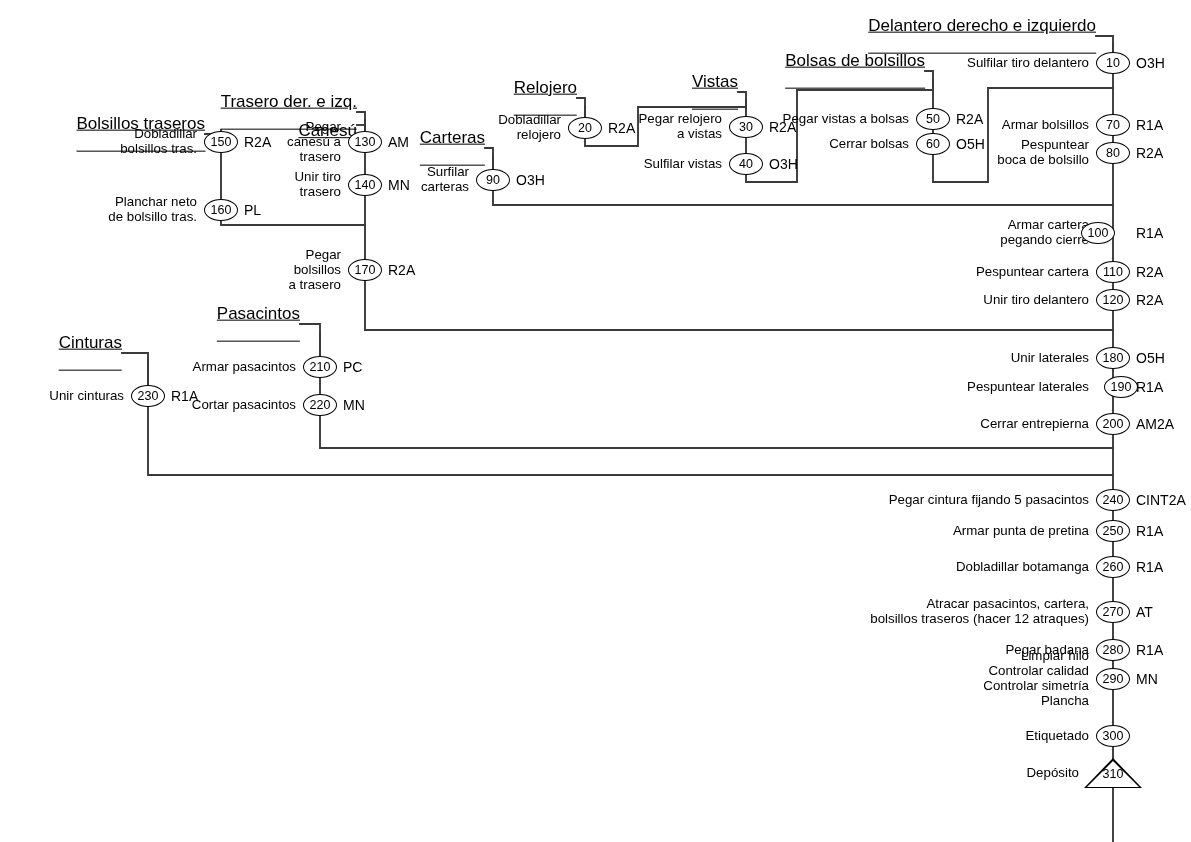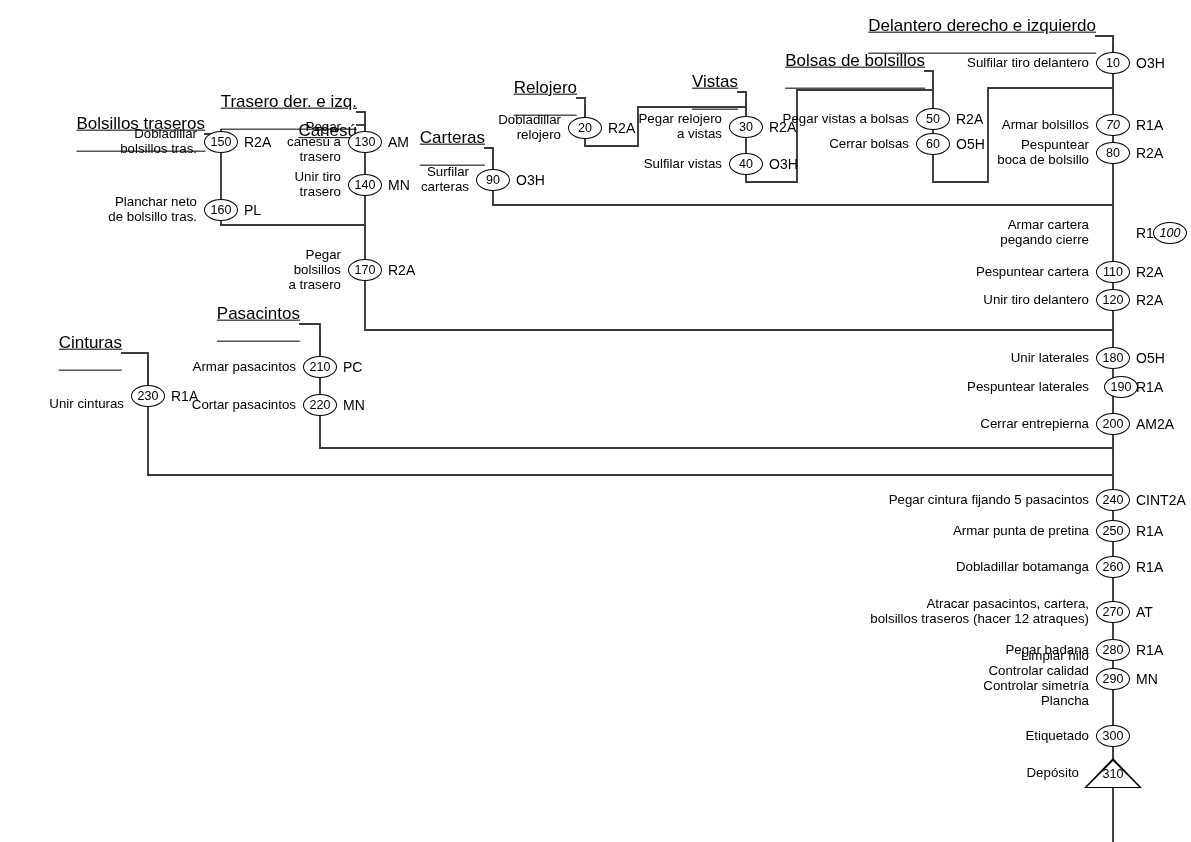--- a/index.html
+++ b/index.html
@@ -64,21 +64,21 @@
       <div class="hdr plain" style="left: 357px; top: 124px; margin-top: 16px;">Canesú</div>
       <div class="hdr" style="left: 205px; top: 133px;">Bolsillos traseros</div>
       <div class="hdr" style="left: 300px; top: 323px;">Pasacintos</div>
       <div class="hdr" style="left: 122px; top: 352px;">Cinturas</div>
       <div class="lbl r" style="left: 1089px; top: 63px;">Sulfilar tiro delantero</div>
       <div class="op" style="left: 1113px; top: 63px;">
         <span class="num">10</span>
       </div>
       <div class="mach" style="left: 1136px; top: 63px;">O3H</div>
       <div class="lbl r" style="left: 1089px; top: 125px;">Armar bolsillos</div>
-      <div class="op" style="left: 1113px; top: 125px; font-style: italic;">
+      <div class="op" style="left: 1113px; top: 125px;">
         <span class="num">70</span>
       </div>
       <div class="mach" style="left: 1136px; top: 125px;">R1A</div>
       <div class="lbl r" style="left: 1089px; top: 153px;">Pespuntear
 boca de bolsillo</div>
       <div class="op" style="left: 1113px; top: 153px;">
         <span class="num">80</span>
       </div>
       <div class="mach" style="left: 1136px; top: 153px;">R2A</div>
       <div class="lbl r" style="left: 909px; top: 119px;">Pegar vistas a bolsas</div>
@@ -149,28 +149,28 @@
       <div class="lbl r" style="left: 296px; top: 367px;">Armar pasacintos</div>
       <div class="op" style="left: 320px; top: 367px;">
         <span class="num">210</span>
       </div>
       <div class="mach" style="left: 343px; top: 367px;">PC</div>
       <div class="lbl r" style="left: 296px; top: 405px;">Cortar pasacintos</div>
       <div class="op" style="left: 320px; top: 405px;">
         <span class="num">220</span>
       </div>
       <div class="mach" style="left: 343px; top: 405px;">MN</div>
-      <div class="lbl r" style="left: 124px; top: 396px; margin-top: 8px;">Unir cinturas</div>
+      <div class="lbl r" style="left: 124px; top: 396px;">Unir cinturas</div>
       <div class="op" style="left: 148px; top: 396px;">
         <span class="num">230</span>
       </div>
       <div class="mach" style="left: 171px; top: 396px;">R1A</div>
       <div class="lbl r" style="left: 1089px; top: 233px;">Armar cartera
 pegando cierre</div>
-      <div class="op" style="left: 1170px; top: 233px; font-style: italic;">
+      <div class="op" style="left: 1098px; top: 233px;">
         <span class="num">100</span>
       </div>
       <div class="mach" style="left: 1136px; top: 233px;">R1A</div>
       <div class="lbl r" style="left: 1089px; top: 272px;">Pespuntear cartera</div>
       <div class="op" style="left: 1113px; top: 272px;">
         <span class="num">110</span>
       </div>
       <div class="mach" style="left: 1136px; top: 272px;">R2A</div>
       <div class="lbl r" style="left: 1089px; top: 300px;">Unir tiro delantero</div>
       <div class="op" style="left: 1113px; top: 300px;">

